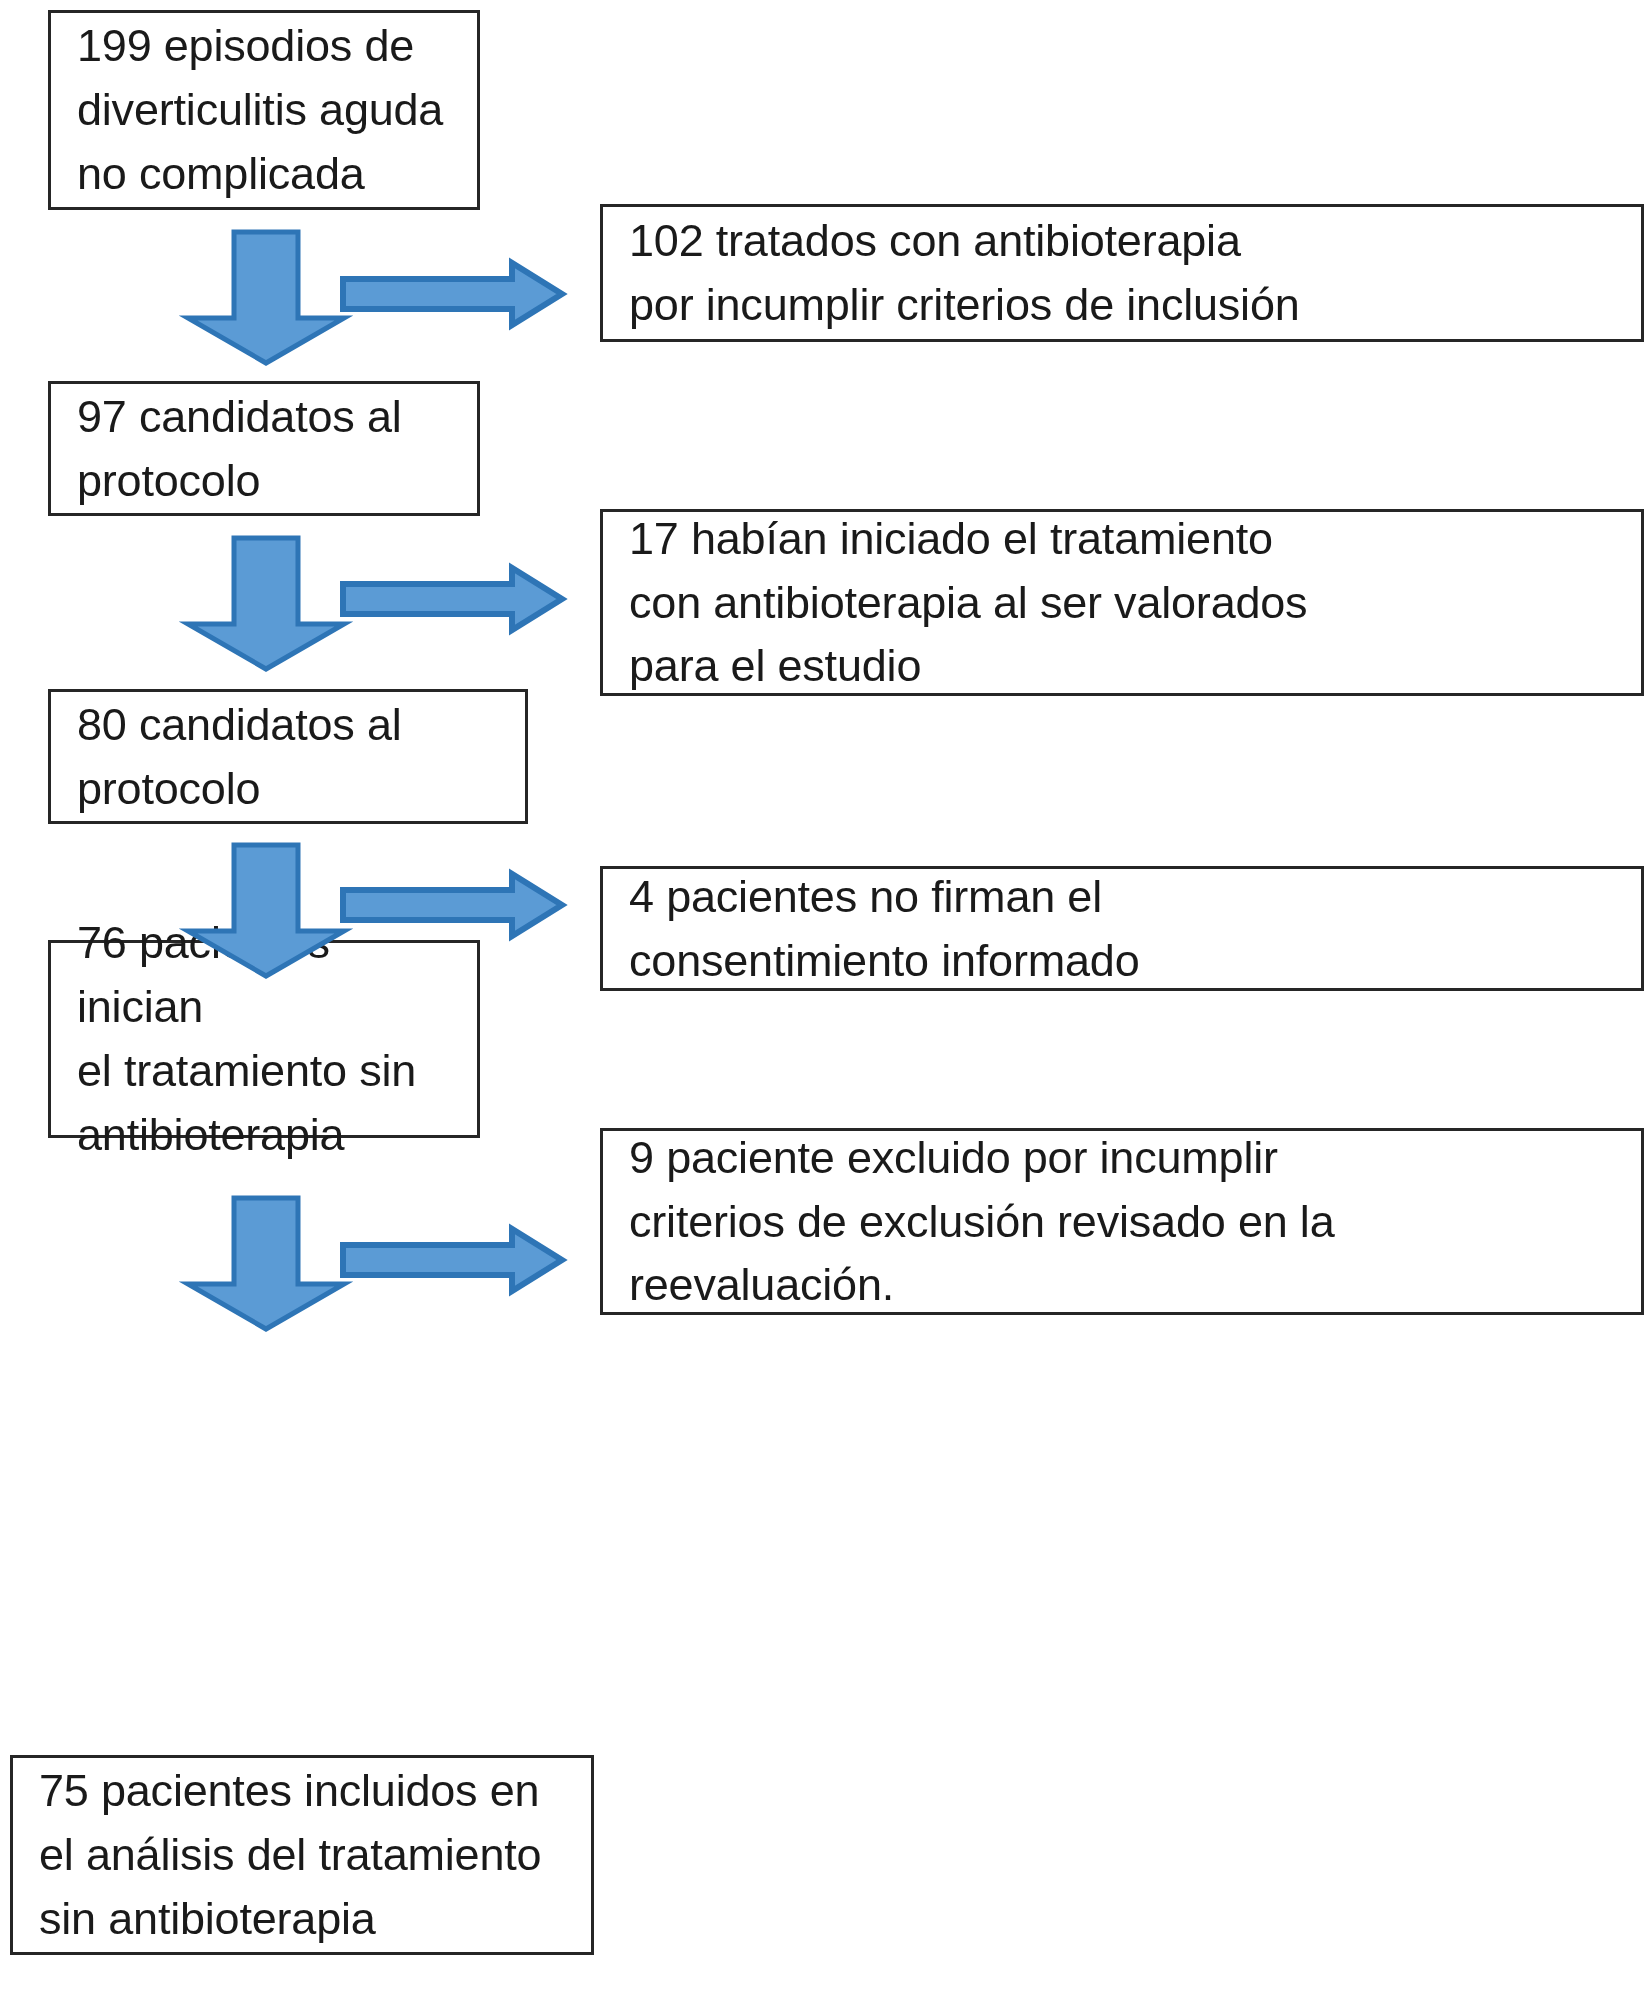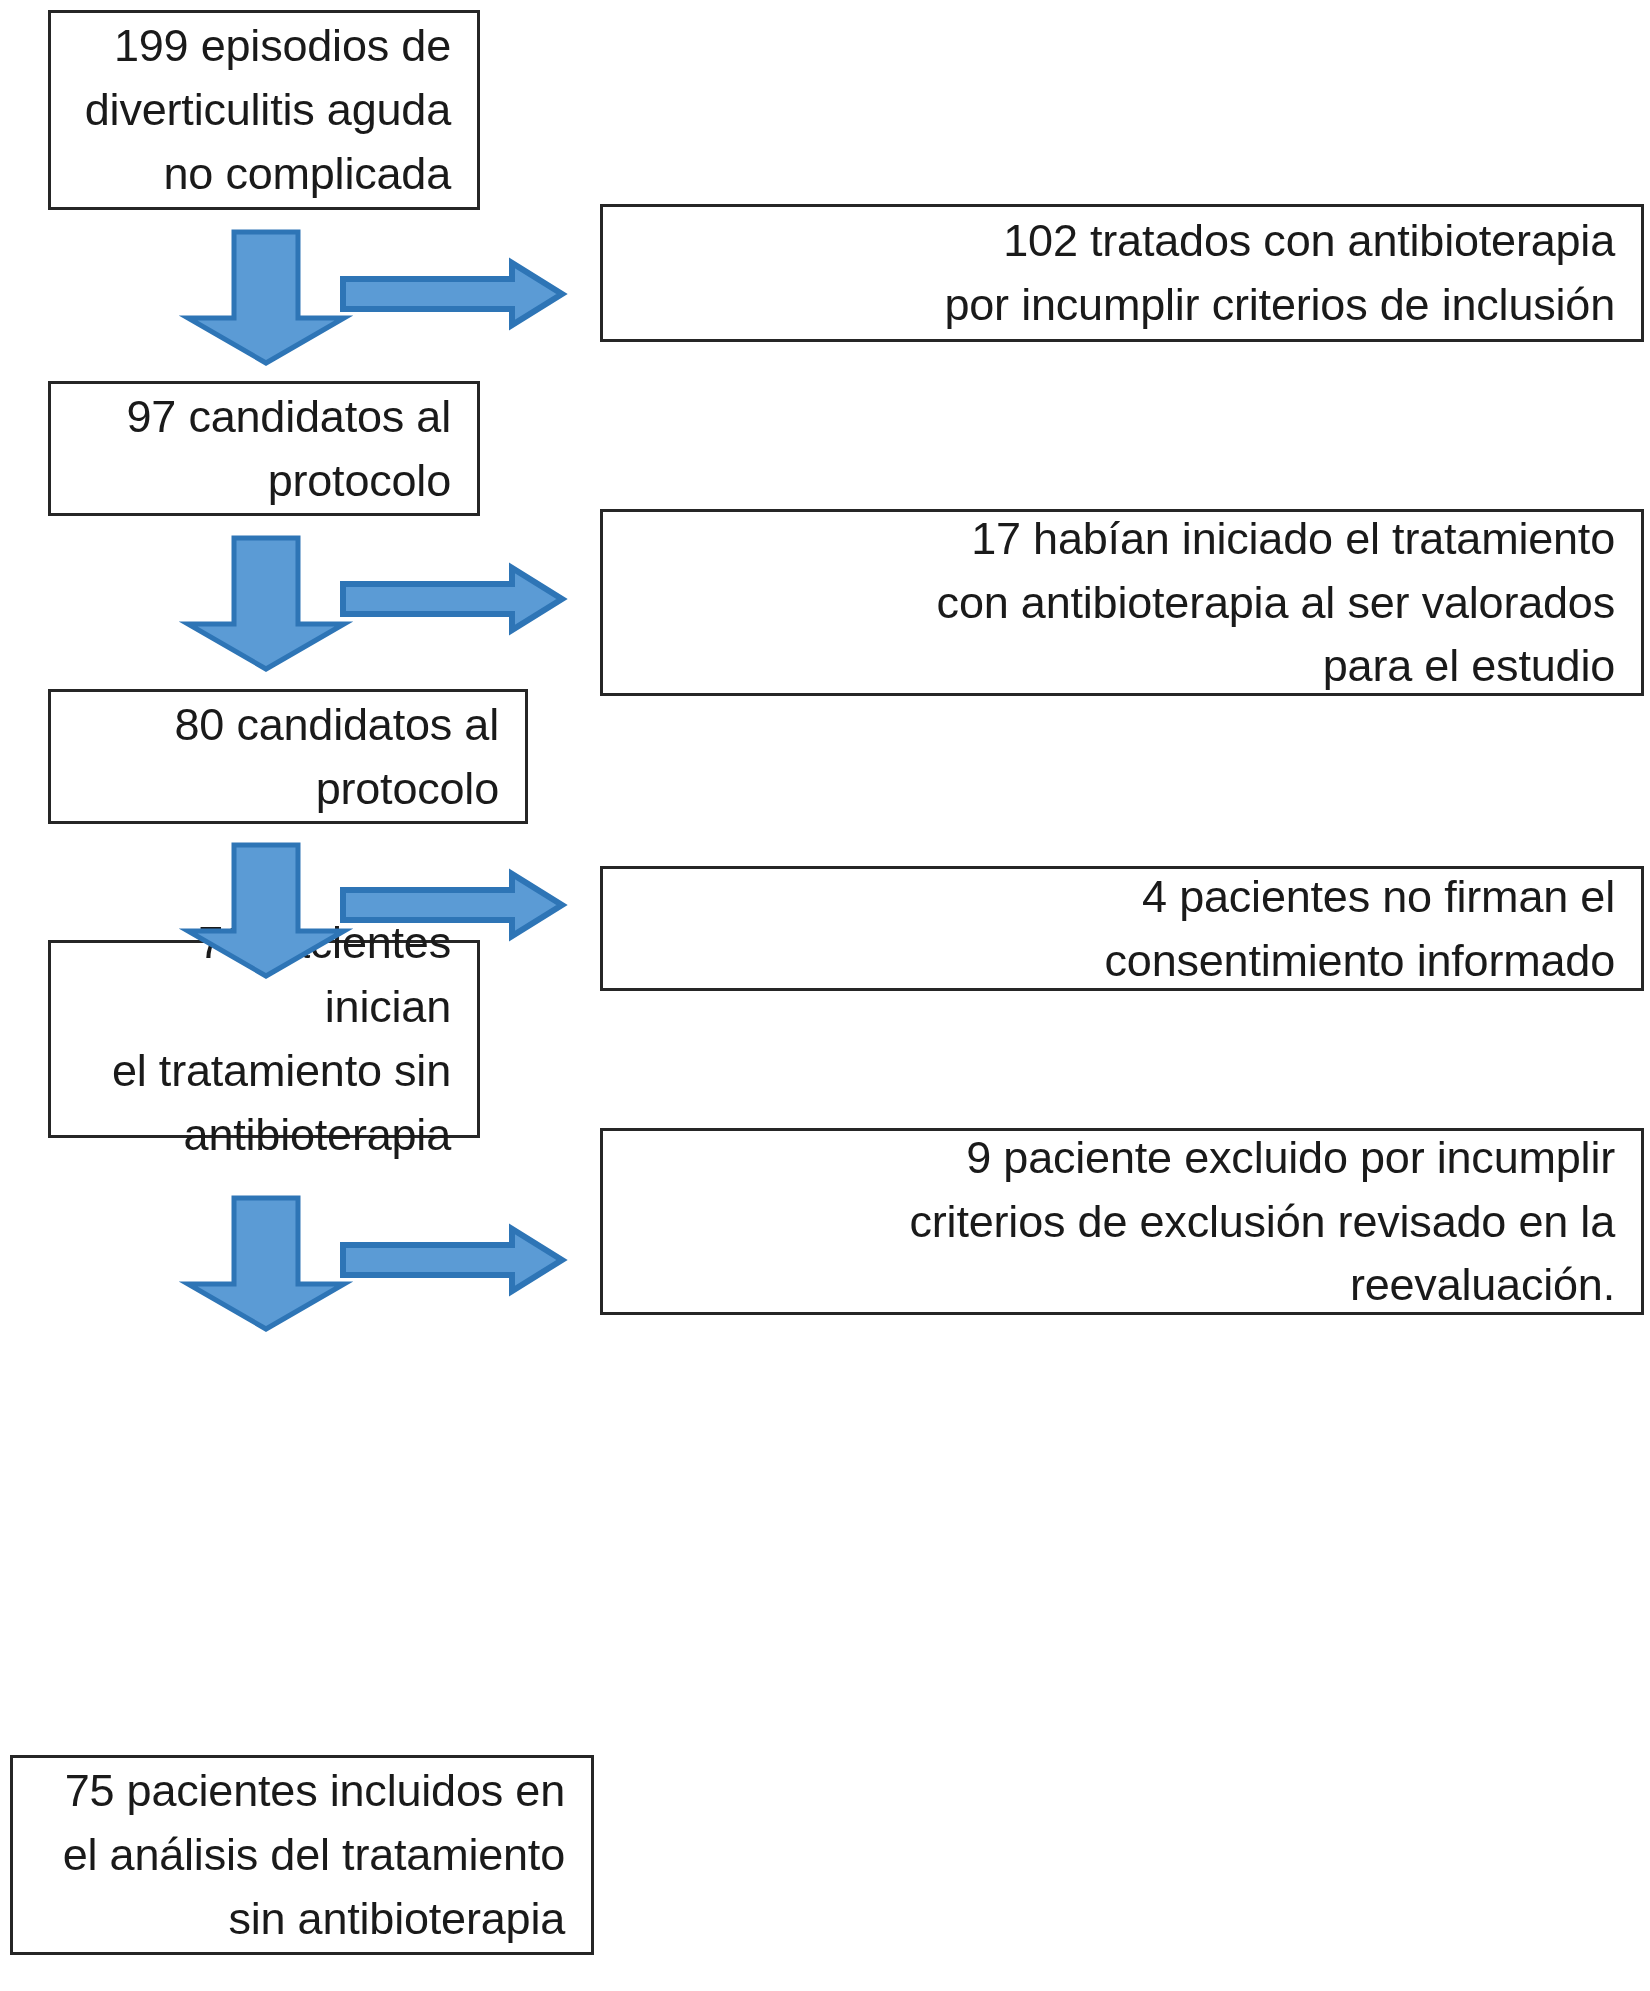--- a/index.html
+++ b/index.html
@@ -10,21 +10,20 @@
   body {
     font-family: "Liberation Sans", sans-serif;
     color: #1a1a1a;
   }
   #canvas {
     position: relative;
     width: 1650px;
     height: 1991px;
     background: #ffffff;
     overflow: hidden;
-    text-align: right;
   }
   .node {
     position: absolute;
     box-sizing: border-box;
     border: 3px solid #262626;
     background: #ffffff;
     display: flex;
     align-items: center;
   }
   .node-text {
@@ -73,21 +72,21 @@
 el tratamiento sin
 antibioterapia</span>
   </div>
 
   <div class="node" style="left:10px; top:1755px; width:584px; height:200px;">
     <span class="node-text">75 pacientes incluidos en
 el análisis del tratamiento
 sin antibioterapia</span>
   </div>
 
-  <div class="node" style="left:600px; top:204px; width:1044px; height:138px;padding-left:42px;">
+  <div class="node" style="left:600px; top:204px; width:1044px; height:138px;">
     <span class="node-text">102 tratados con antibioterapia
 por incumplir criterios de inclusión</span>
   </div>
 
   <div class="node" style="left:600px; top:509px; width:1044px; height:187px;">
     <span class="node-text">17 habían iniciado el tratamiento
 con antibioterapia al ser valorados
 para el estudio</span>
   </div>
 

